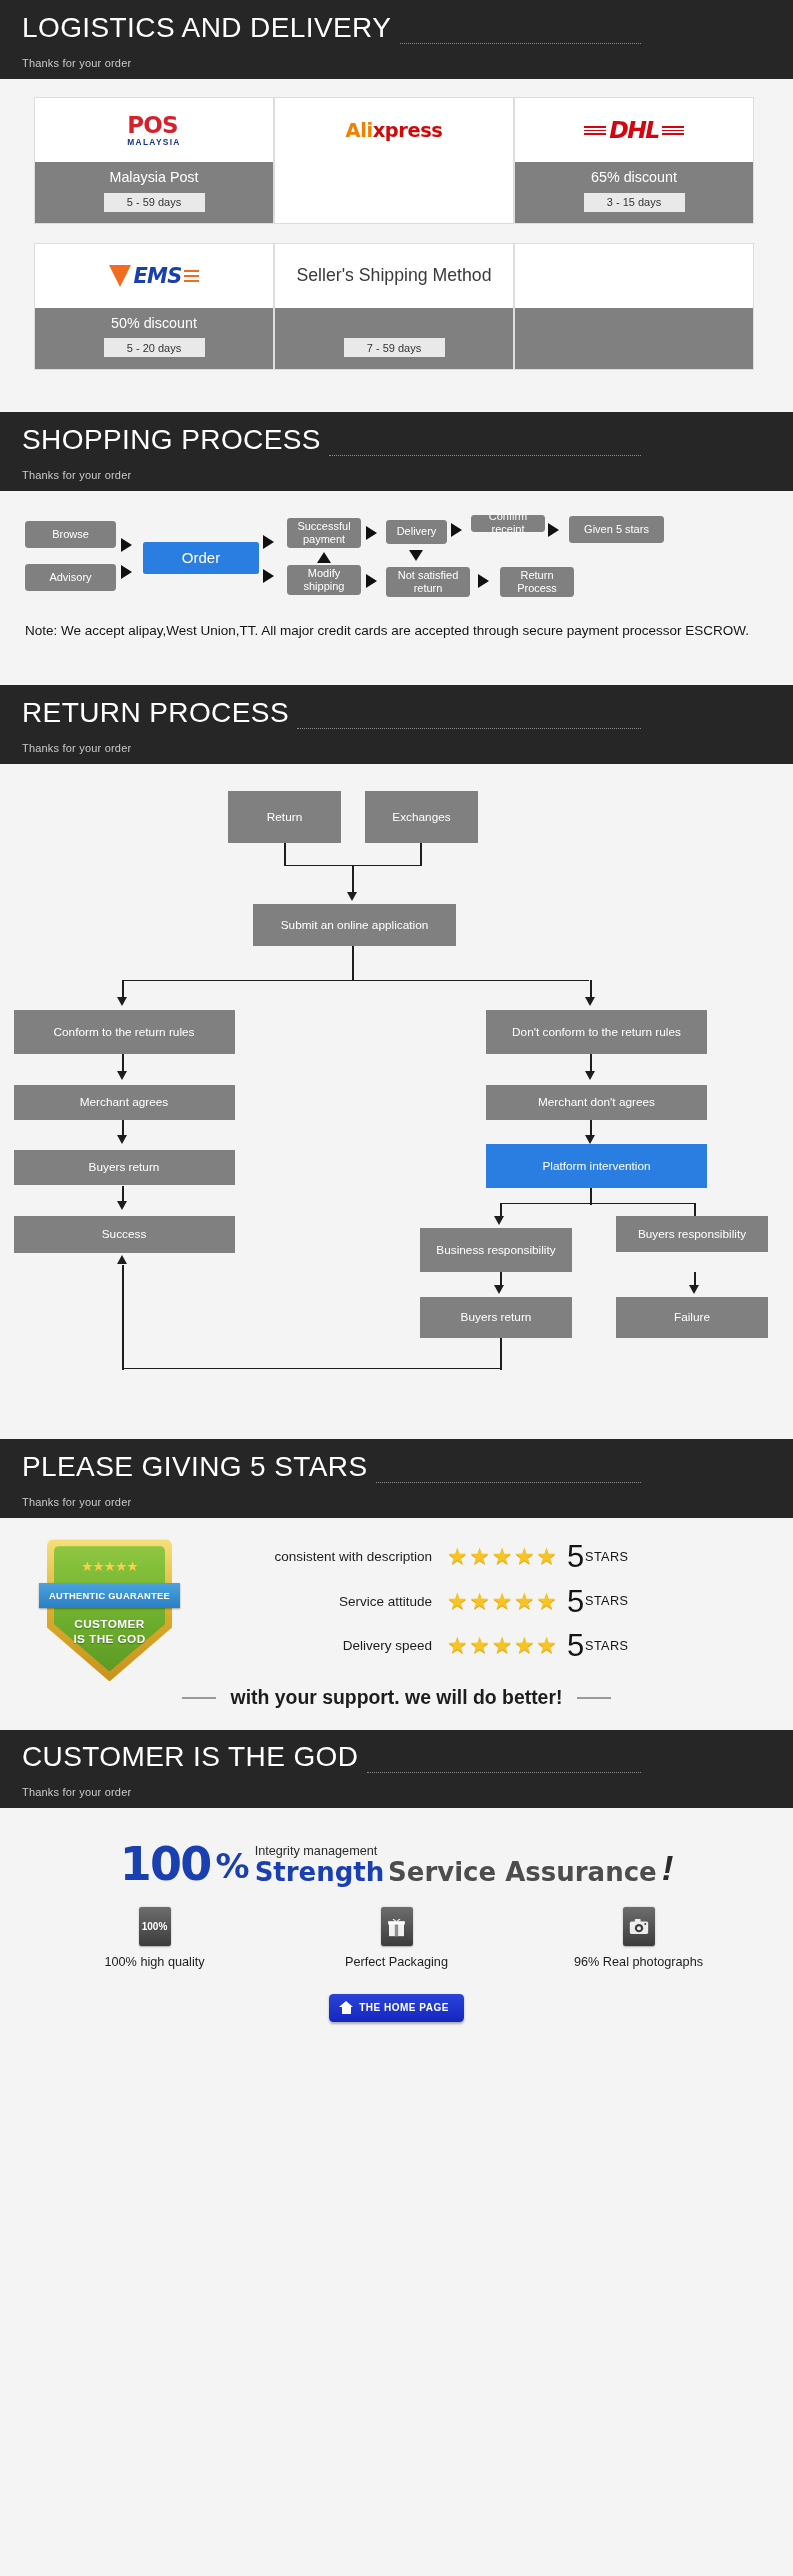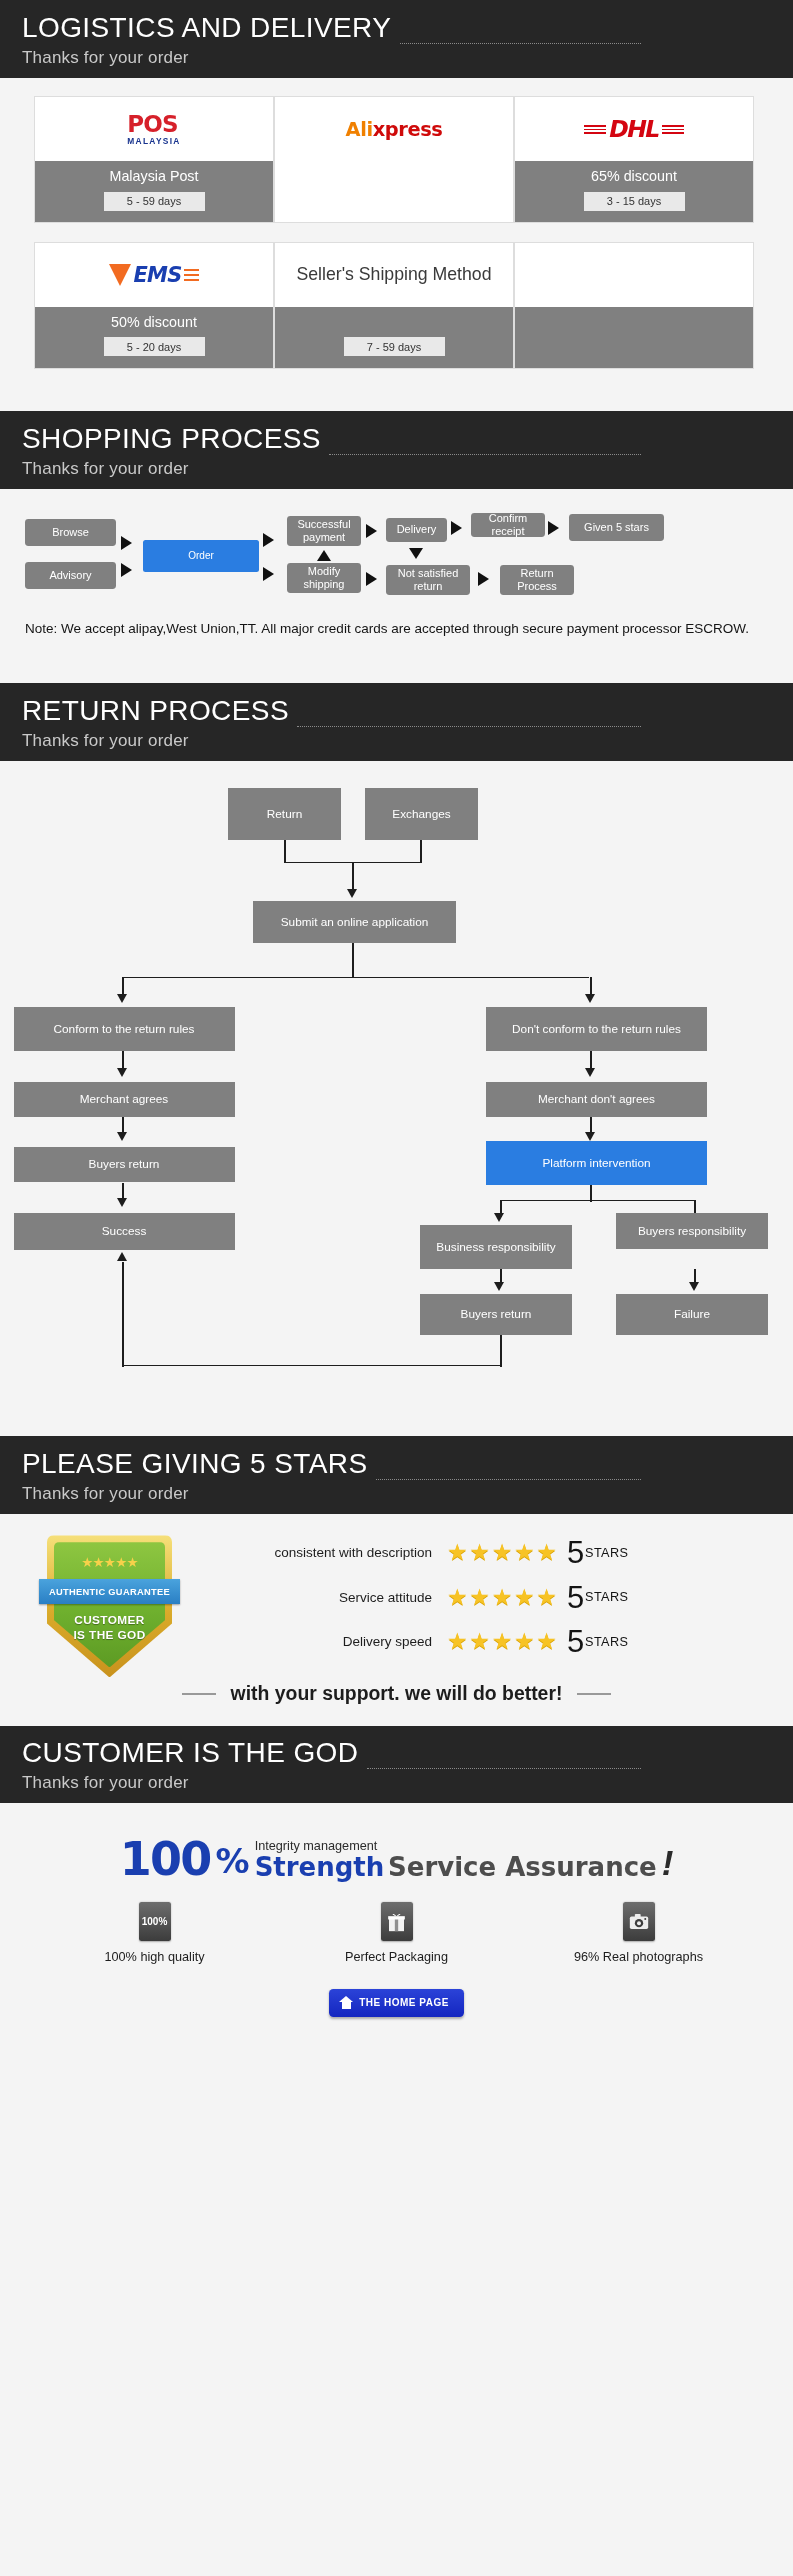--- a/index.html
+++ b/index.html
@@ -31,22 +31,22 @@
     vertical-align: bottom;
     height: 11.8px;
     flex: 1;
     border-bottom: 1.7px dotted #8a8a8a;
     margin-left: 8.4px;
     width: 405px;
   }
   .banner-row { display: flex; align-items: flex-end; padding-right: 152px; }
   .banner-sub {
     color: #c9c9c9;
-    font-size: 17px;
-    margin-top: 4px;
+    font-size: 11px;
+    margin-top: 13px;
     letter-spacing: 0.2px;
   }
 
   
   .ship-wrap { background: #f4f4f4; padding: 18.6px 34px 23.6px 34px; }
   .ship-row { display: flex; margin-bottom: 18.6px; }
   .ship-cell {
     width: 240px;
     border: 0.8px solid #dddddd;
     background: #ffffff;
@@ -112,21 +112,21 @@
     position:absolute;
     background:#808080;
     color:#fff;
     border-radius:3.4px;
     font-size:11px;
     display:flex; align-items:center; justify-content:center;
     text-align:center;
     line-height:12.7px;
     padding:2.5px 5px;
   }
-  .node.blue { background:#2a7de1; border-radius:2.5px; font-size:10px; }
+  .node.blue { background:#2a7de1; border-radius:2.5px; font-size:15px; }
   .arrow-r {
     position:absolute; width:0;height:0;
     border-top:7.6px solid transparent;
     border-bottom:7.6px solid transparent;
     border-left:11px solid #111;
   }
   .arrow-d {
     position:absolute; width:0;height:0;
     border-left:7.6px solid transparent;
     border-right:7.6px solid transparent;
@@ -371,21 +371,21 @@
 
     <div class="node" style="left:287px; top:27px; width:74px; height:30px;">Successful payment</div>
     <div class="node" style="left:287px; top:74px; width:74px; height:30px;">Modify shipping</div>
     <div class="arrow-u" style="left:317px; top:61px;"></div>
 
     <div class="arrow-r" style="left:366px; top:35px;"></div>
     <div class="arrow-r" style="left:366px; top:83px;"></div>
 
     <div class="node" style="left:386px; top:29px; width:61px; height:23.6px;">Delivery</div>
     <div class="arrow-r" style="left:451px; top:32px;"></div>
-    <div class="node" style="left:471px; top:23.6px; width:74px; height:24px;">Confirm receipt</div>
+    <div class="node" style="left:471px; top:23.6px; width:74px; height:17px;">Confirm receipt</div>
     <div class="arrow-r" style="left:548px; top:32px;"></div>
     <div class="node" style="left:569px; top:25px; width:95px; height:27px;">Given 5 stars</div>
 
     <div class="arrow-d" style="left:409px; top:59px;"></div>
     <div class="node" style="left:386px; top:76px; width:84px; height:30px;">Not satisfied return</div>
     <div class="arrow-r" style="left:478px; top:83px;"></div>
     <div class="node" style="left:500px; top:76px; width:74px; height:30px;">Return Process</div>
 
     <div class="note" style="position:absolute; left:0; top:127px; width:793px;">Note: We accept alipay,West Union,TT. All major credit cards are accepted through secure payment processor ESCROW.</div>
   </div>

